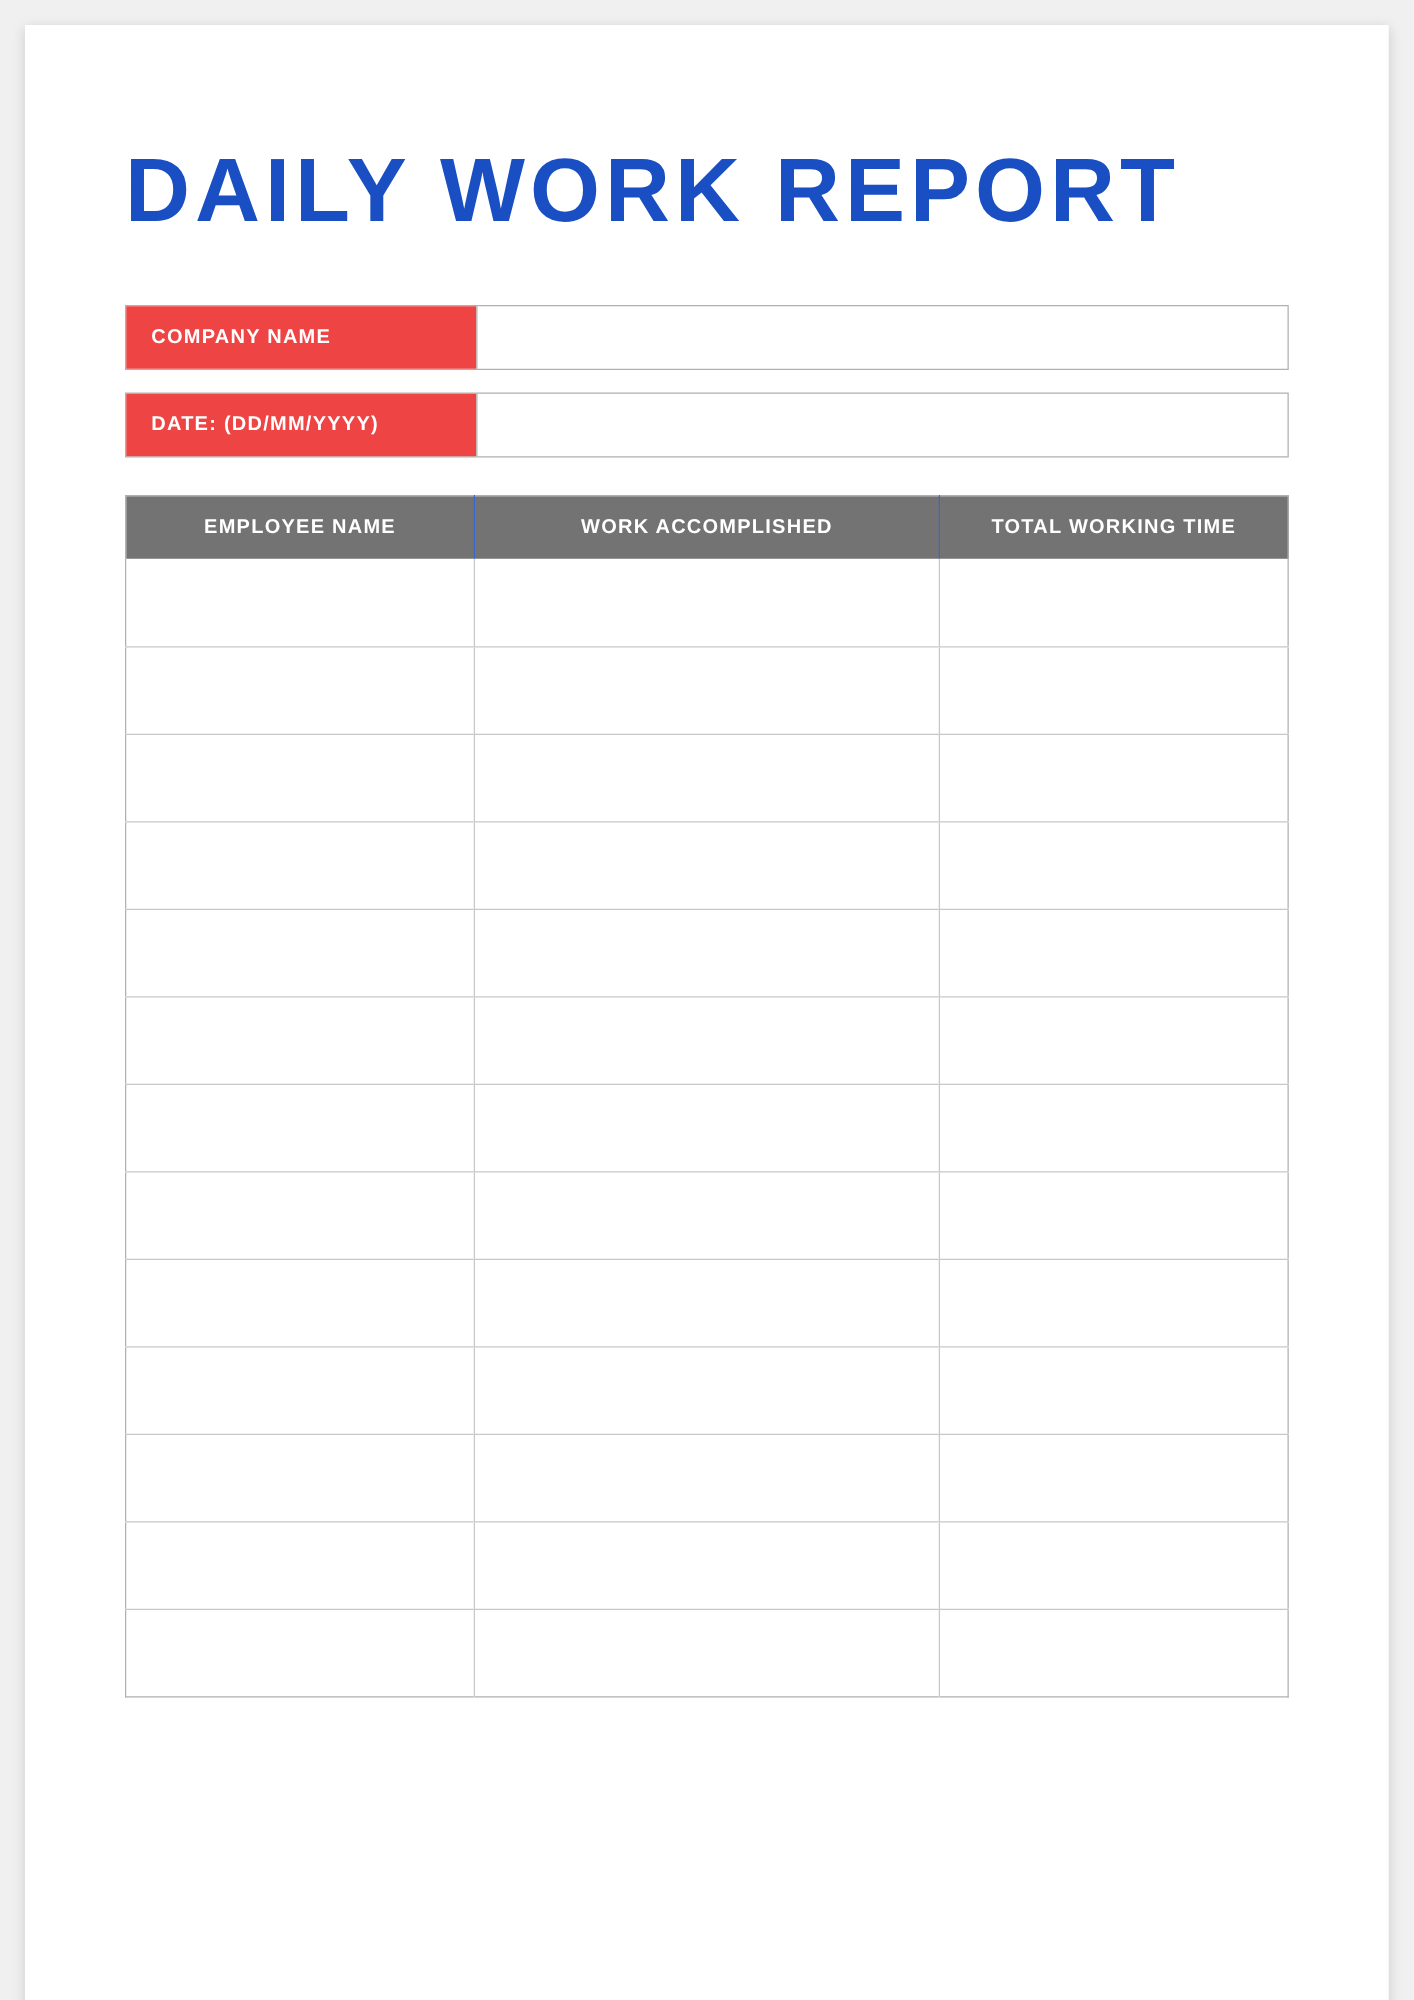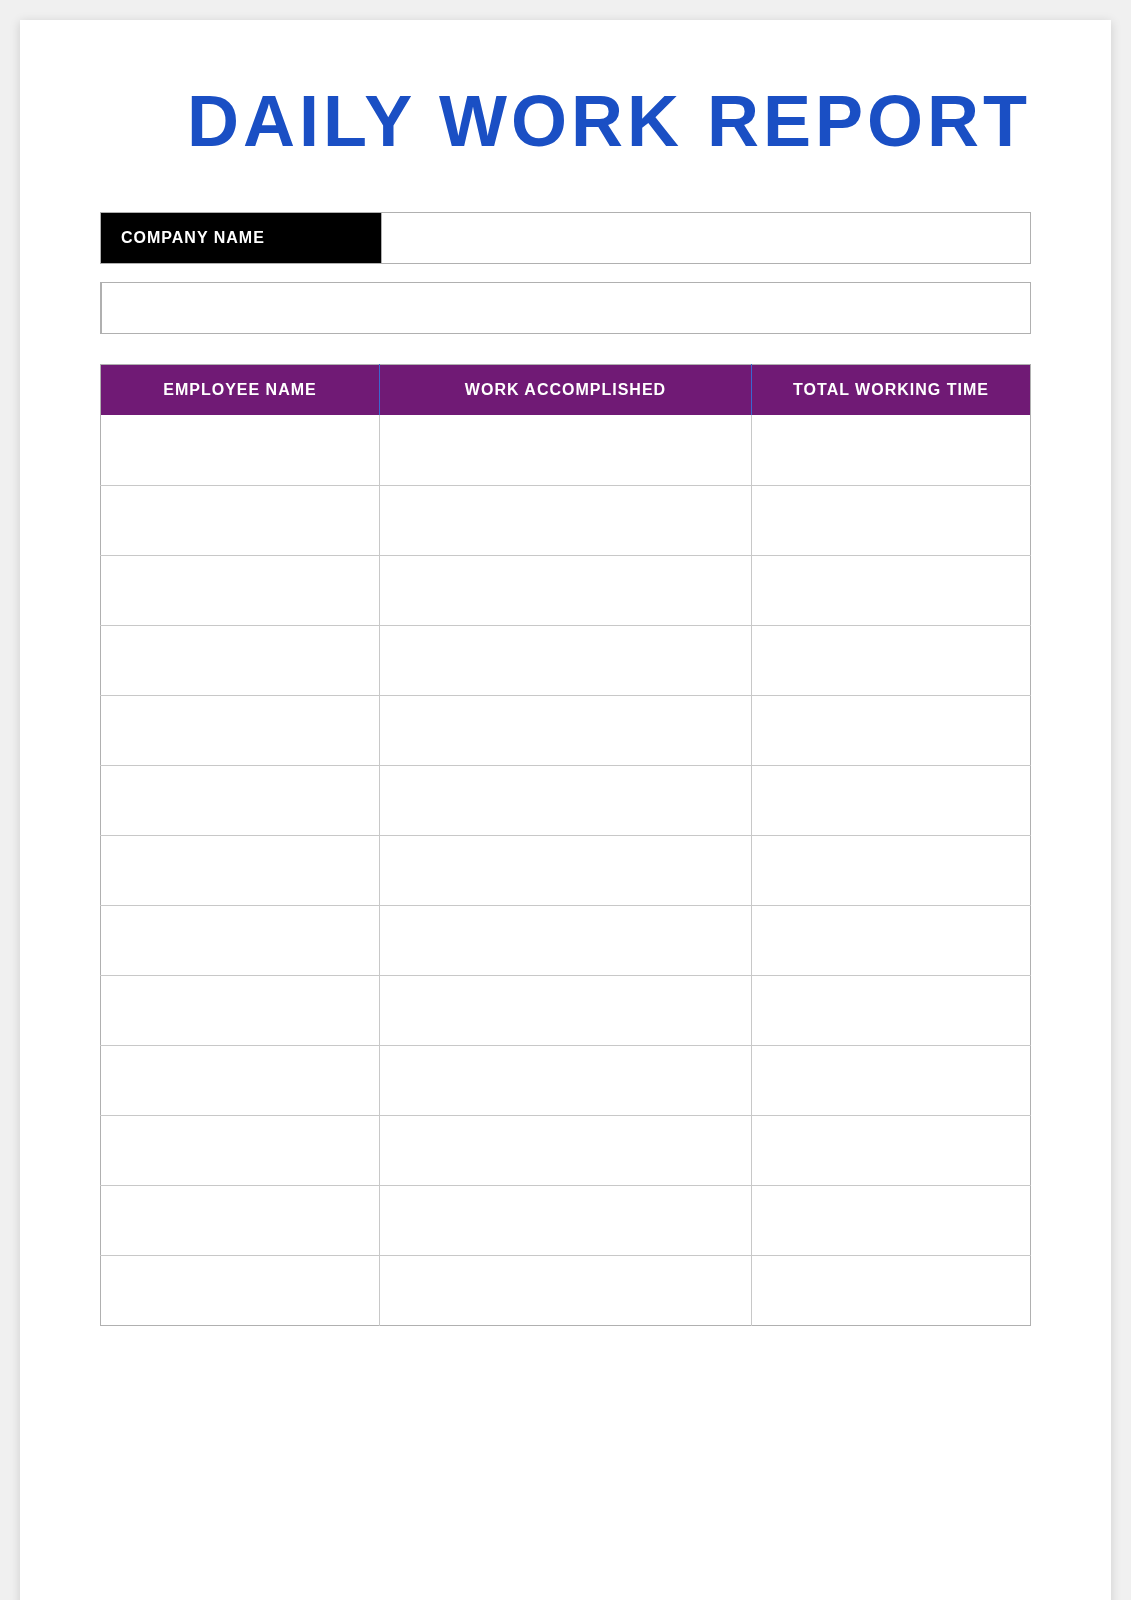--- a/index.html
+++ b/index.html
@@ -20,42 +20,43 @@
 
     .page {
       background: #ffffff;
       width: 1131px;
       min-height: 1600px;
       padding: 60px 80px;
       box-shadow: 0 2px 10px rgba(0,0,0,0.15);
     }
 
     .title {
-      text-align: right;
+      text-align: left;
       font-size: 72px;
       font-weight: 900;
       color: #1a4fc4;
       letter-spacing: 4px;
       margin-bottom: 50px;
       text-transform: uppercase;
+      margin-top: 32px;
     }
 
     .info-section {
       margin-bottom: 30px;
     }
 
     .info-row {
       display: flex;
       align-items: stretch;
       border: 1.5px solid #b0b0b0;
       margin-bottom: 18px;
     }
 
     .info-label {
-      background-color: #000000;
+      background-color: #ef4444;
       color: #ffffff;
       font-size: 16px;
       font-weight: 600;
       letter-spacing: 1px;
       padding: 14px 20px;
       min-width: 280px;
       display: flex;
       align-items: center;
       text-transform: uppercase;
     }
@@ -70,21 +71,21 @@
       margin-top: 20px;
     }
 
     .report-table {
       width: 100%;
       border-collapse: collapse;
       border: 1.5px solid #b0b0b0;
     }
 
     .report-table thead tr {
-      background-color: #701a75;
+      background-color: #737373;
     }
 
     .report-table thead th {
       color: #ffffff;
       font-size: 16px;
       font-weight: 600;
       letter-spacing: 1px;
       text-align: center;
       padding: 16px 10px;
       text-transform: uppercase;
@@ -135,20 +136,21 @@
   <h1 class="title">DAILY WORK REPORT</h1>
 
   <div class="info-section">
 
     <div class="info-row">
       <div class="info-label">COMPANY NAME</div>
       <div class="info-value"></div>
     </div>
 
     <div class="info-row">
+      <div class="info-label">DATE: (DD/MM/YYYY)</div>
       <div class="info-value"></div>
     </div>
 
   </div>
 
   <div class="table-section">
     <table class="report-table">
       <thead>
         <tr>
           <th class="col-name">EMPLOYEE NAME</th>

